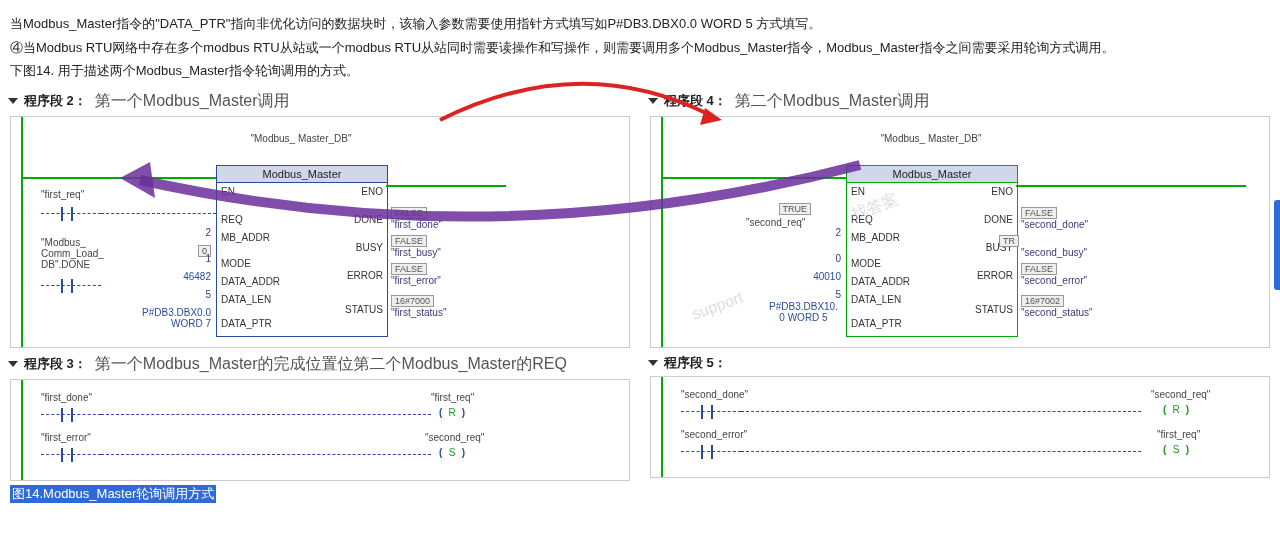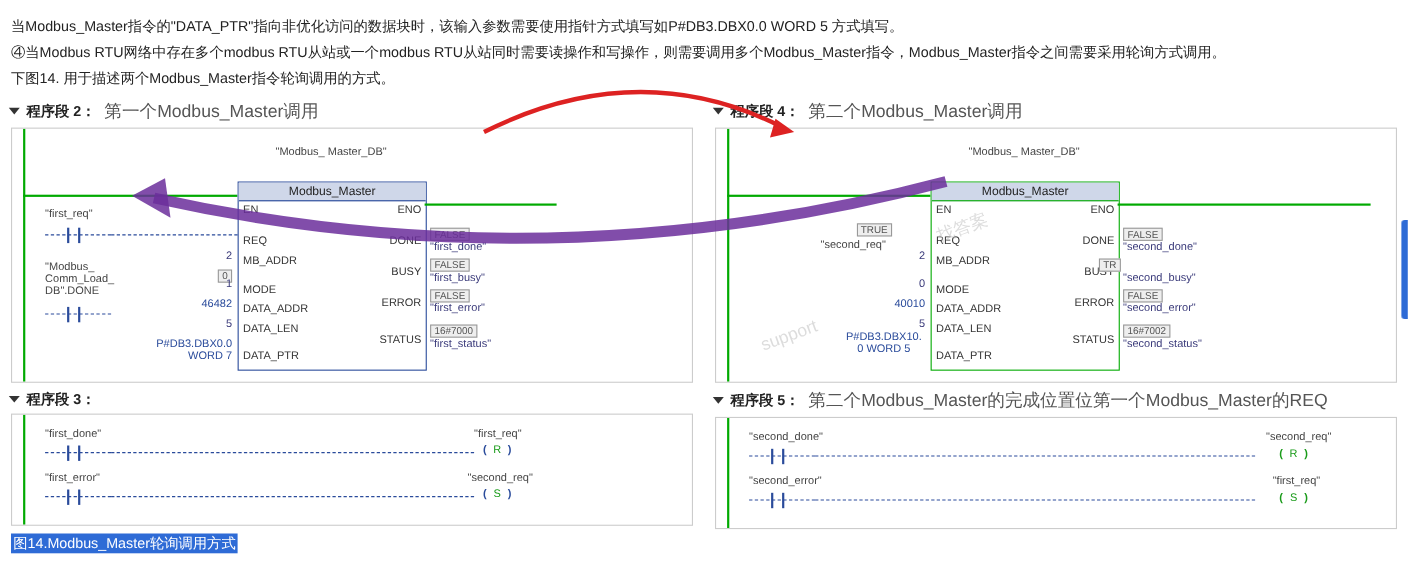--- a/index.html
+++ b/index.html
@@ -165,41 +165,41 @@
     <polygon points="30,12 0,28 35,48" fill="#6b2e9b" opacity="0.85"></polygon>
   </svg>
 </div>
 
 <div class="row">
 
   <div class="col">
     <div class="netbar">
       <span class="tri"></span>
       <span class="nettitle">程序段 3：</span>
+      <span class="netdesc">第一个Modbus_Master的完成位置位第二个Modbus_Master的REQ</span>
     </div>
     <div class="diagram short">
       <div class="rail"></div>
       <span class="tag" style="left:30px;top:12px">"first_done"</span>
       <div class="contact" style="left:30px;top:34px;width:60px"></div>
       <div class="dline" style="left:90px;top:34px;width:330px"></div>
       <span class="tag" style="left:420px;top:12px">"first_req"</span>
       <div class="coil dash" style="left:432px;top:27px;color:#1a9b1a">R</div>
       <span class="tag" style="left:30px;top:52px">"first_error"</span>
       <div class="contact" style="left:30px;top:74px;width:60px"></div>
       <div class="dline" style="left:90px;top:74px;width:330px"></div>
       <span class="tag" style="left:414px;top:52px">"second_req"</span>
       <div class="coil dash" style="left:432px;top:67px;color:#1a9b1a">S</div>
     </div>
   </div>
 
   <div class="col">
     <div class="netbar">
       <span class="tri"></span>
       <span class="nettitle">程序段 5：</span>
-      <span class="netdesc">第二个Modbus_Master的完成位置位第一个Modbus_Master的REQ</span>
     </div>
     <div class="diagram short">
       <div class="rail"></div>
       <span class="tag" style="left:30px;top:12px">"second_done"</span>
       <div class="contact" style="left:30px;top:34px;width:60px"></div>
       <div class="dline" style="left:90px;top:34px;width:400px"></div>
       <span class="tag" style="left:500px;top:12px">"second_req"</span>
       <div class="coil" style="left:516px;top:27px;color:#1a9b1a">R</div>
       <span class="tag" style="left:30px;top:52px">"second_error"</span>
       <div class="contact" style="left:30px;top:74px;width:60px"></div>

